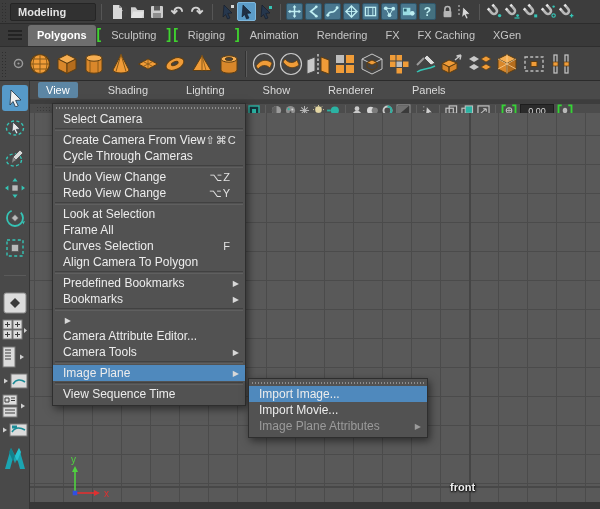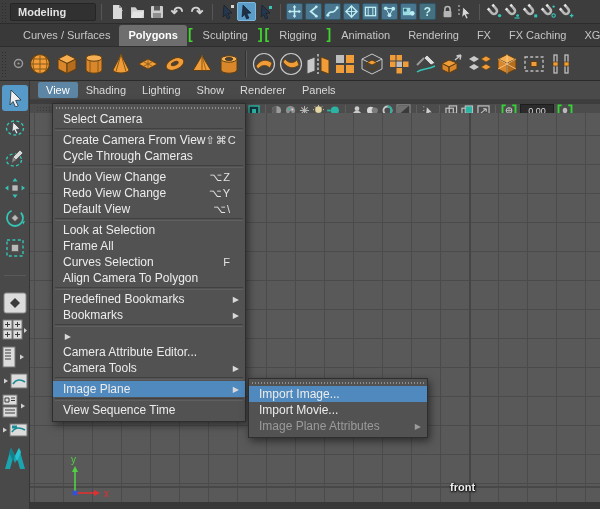--- a/index.html
+++ b/index.html
@@ -48,21 +48,21 @@
   
   .toolbox { left:0; top:81px; width:30px; height:428px; background:#494949; border-right:1px solid #353535;
              display:flex; flex-direction:column; align-items:center; }
   .tool { width:26px; height:26px; margin-top:4px; display:flex; align-items:center; justify-content:center; border-radius:3px; }
   .tool.active { background:#569ac9; }
   .tbsep { width:22px; height:1px; background:#353535; border-bottom:1px solid #5a5a5a; margin-top:14px; }
   .lay { margin-top:5px; display:flex; align-items:center; justify-content:center; }
   .maya-logo { margin-top:8px; }
 
   
-  .panelmenu { left:30px; top:81px; width:570px; height:19px; background:#4a4a4a; display:flex; align-items:center; padding-left:8px; border-bottom:1px solid #404040;}
+  .panelmenu { left:30px; top:81px; width:570px; height:19px; background:#4a4a4a; display:flex; align-items:center; padding-left:8px; border-bottom:1px solid #404040;gap:22px;}
   .pm-item { font-size:11px; color:#dadada; padding:2px 8px; cursor:default; border-radius:2px; }
   .pm-item.active { background:#5c86a4; color:#ffffff; }
   .paneltools { left:30px; top:104px; width:570px; height:13px; background:#4c4c4c; display:flex; align-items:center; }
   .knurl { position:absolute; left:6px; top:2px; width:210px; height:9px;
            background-image: radial-gradient(#3a3a3a 35%, transparent 36%); background-size:3px 3px; }
   .ptools-icons { position:absolute; left:218px; top:0; height:13px; display:flex; align-items:center; gap:3px; }
   .pt { display:flex; align-items:center; justify-content:center; height:13px; }
   .ptsep { width:1px; height:11px; background:#2e2e2e; border-right:1px solid #5e5e5e; margin:0 2px; }
   .framefield { width:34px; height:13px; background:#2b2b2b; border:1px solid #1d1d1d; color:#d5d5d5;
                 font-size:9px; display:flex; align-items:center; justify-content:center; }
@@ -268,21 +268,20 @@
       </svg>
   </span>
 </div>
 
 <div class="abs tabrow">
   <span class="burger">
       <i></i>
       <i></i>
       <i></i>
     </span>
-  <span class="tab">Curves / Surfaces</span>
   <span class="tab active">Polygons</span>
   <span class="bracket">[</span>
   <span class="tab">Sculpting</span>
   <span class="bracket">]</span>
     <span class="bracket">[</span>
   <span class="tab">Rigging</span>
   <span class="bracket">]</span>
   <span class="tab">Animation</span>
   <span class="tab">Rendering</span>
   <span class="tab">FX</span>
@@ -695,24 +694,20 @@
     </div>
   <div class="msep"></div>
   <div class="mi">
       <span class="lb">Undo View Change</span>
       <span class="sc">⌥Z</span>
     </div>
   <div class="mi">
       <span class="lb">Redo View Change</span>
       <span class="sc">⌥Y</span>
     </div>
-  <div class="mi">
-      <span class="lb">Default View</span>
-      <span class="sc">⌥\</span>
-    </div>
   <div class="msep"></div>
   <div class="mi">
       <span class="lb">Look at Selection</span>
     </div>
   <div class="mi">
       <span class="lb">Frame All</span>
     </div>
   <div class="mi">
       <span class="lb">Curves Selection</span>
       <span class="sc">F</span>

